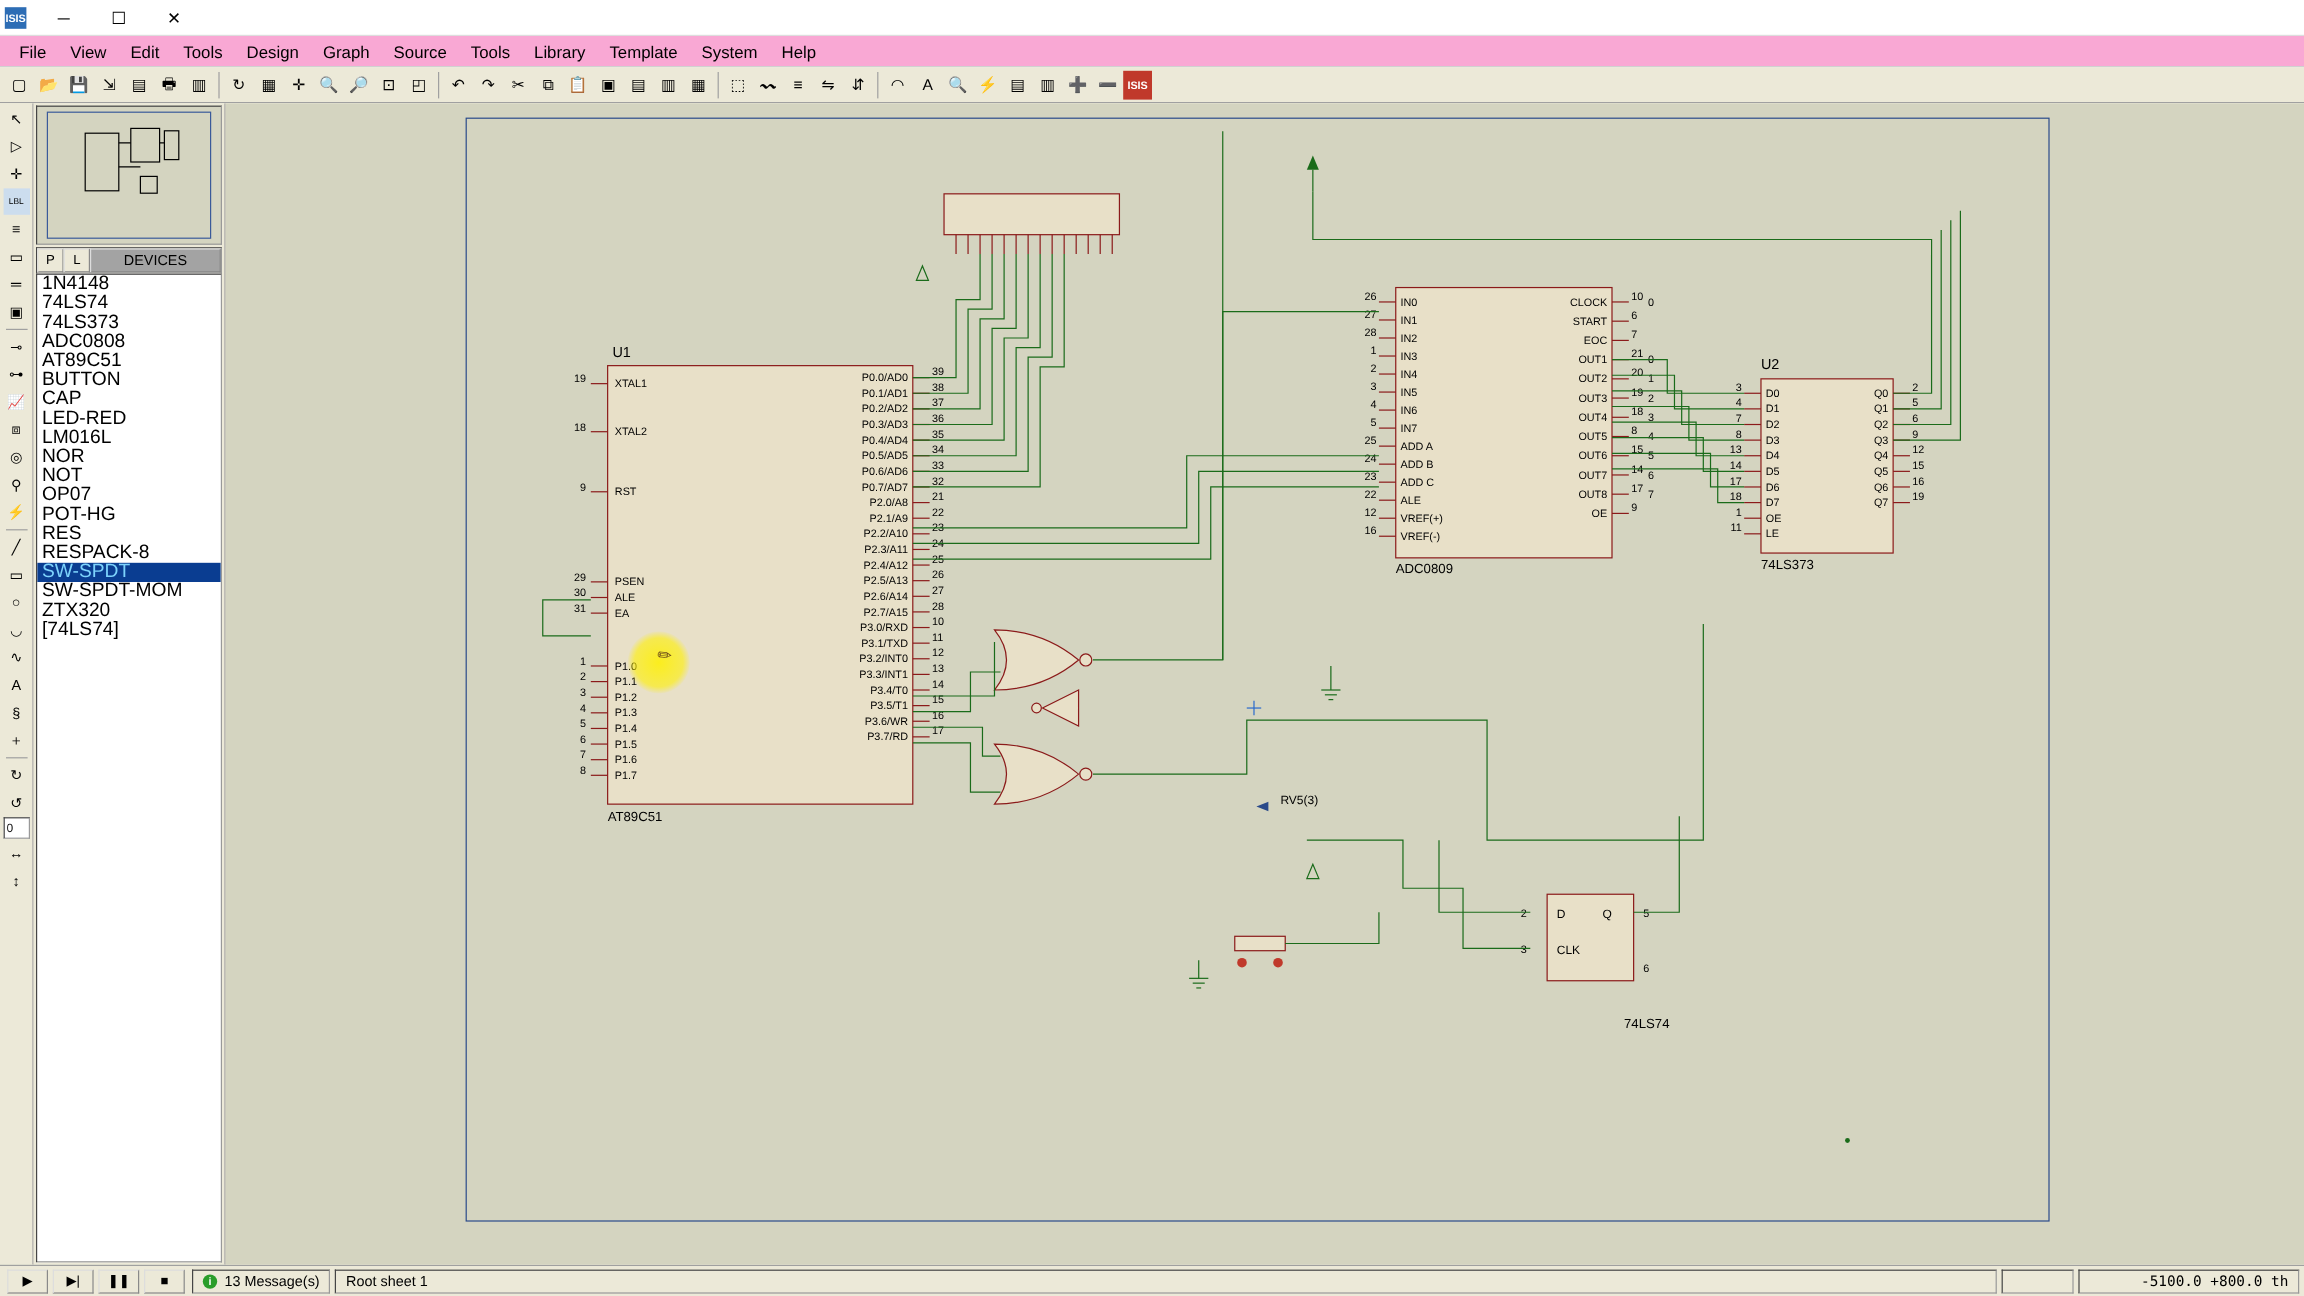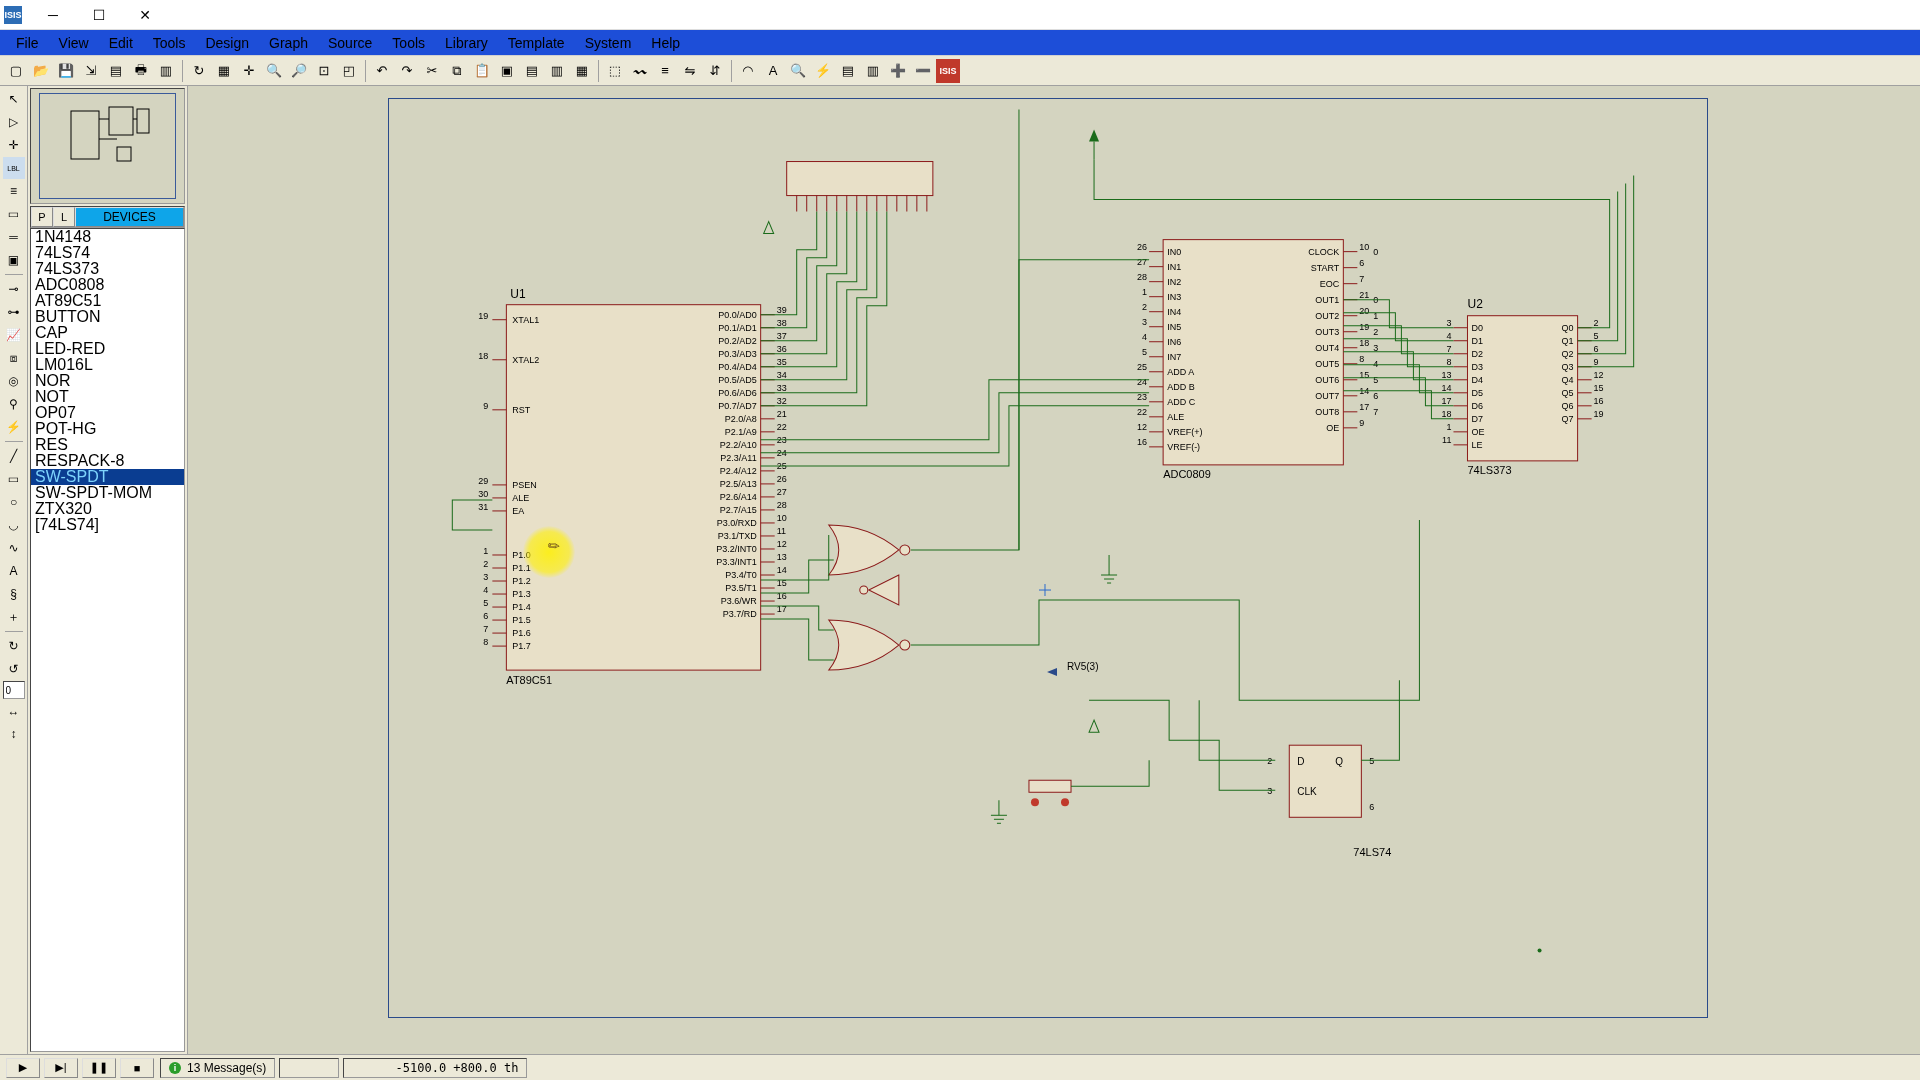--- a/index.html
+++ b/index.html
@@ -5,21 +5,21 @@
 * { margin: 0; padding: 0; box-sizing: border-box; font-family: "Segoe UI", Tahoma, sans-serif; }
 body { width: 1920px; height: 1080px; overflow: hidden; background: #fff; display: flex; flex-direction: column; }
 
 
 .titlebar { height: 30px; background: #fff; display: flex; align-items: center; padding: 0 4px; border-bottom: 1px solid #ddd; }
 .titlebar-icon { width: 18px; height: 18px; background: #2d6db5; color: #fff; font-size: 9px; font-weight: bold; display: flex; align-items: center; justify-content: center; margin-right: 8px; }
 .titlebar-text { font-size: 13px; flex: 1; }
 .win-btn { width: 46px; height: 30px; display: flex; align-items: center; justify-content: center; font-size: 14px; cursor: pointer; }
 
 
-.menubar { height: 26px; background: #1d4ed8; display: flex; align-items: center; padding: 0 6px; border-bottom: 1px solid #d0d0d0; }
+.menubar { height: 26px; background: #f9a8d4; display: flex; align-items: center; padding: 0 6px; border-bottom: 1px solid #d0d0d0; }
 .menu-item { padding: 3px 10px; font-size: 14px; cursor: pointer; }
 
 
 .toolbar { height: 30px; background: #ece9d8; border-bottom: 1px solid #a0a0a0; display: flex; align-items: center; padding: 0 4px; gap: 1px; }
 .tb-btn { width: 24px; height: 24px; display: flex; align-items: center; justify-content: center; cursor: pointer; font-size: 13px; border: 1px solid transparent; }
 .tb-sep { width: 1px; height: 22px; background: #a0a0a0; margin: 0 3px; }
 .tb-red { background: #c0392b; color: #fff; font-size: 9px; font-weight: bold; }
 
 
 .main { flex: 1; display: flex; background: #ece9d8; overflow: hidden; }
@@ -31,21 +31,21 @@
 .rot-input { width: 22px; height: 18px; font-size: 10px; border: 1px inset #999; background: #fff; padding-left: 2px; }
 
 
 .sidepanel { width: 160px; background: #ece9d8; border-right: 1px solid #a0a0a0; display: flex; flex-direction: column; }
 .preview { height: 116px; border: 1px inset #999; margin: 2px; background: #d4d4c0; position: relative; }
 .preview-box { position: absolute; left: 8px; top: 4px; right: 8px; bottom: 4px; border: 1px solid #3a5a9a; }
 .preview-mini { position: absolute; left: 22px; top: 10px; width: 100px; height: 82px; }
 
 .devheader { height: 22px; display: flex; border: 1px inset #999; margin: 0 2px; background: #ece9d8; }
 .devheader button { width: 22px; background: #ece9d8; border: 1px outset #ddd; font-size: 11px; cursor: pointer; }
-.devheader .devtitle { flex: 1; background: #0ea5e9; border: 1px outset #ddd; font-size: 12px; text-align: center; line-height: 18px; }
+.devheader .devtitle { flex: 1; background: #a3a3a3; border: 1px outset #ddd; font-size: 12px; text-align: center; line-height: 18px; }
 
 .devlist { flex: 1; border: 1px inset #999; margin: 0 2px 2px 2px; background: #fff; overflow-y: auto; font-size: 16px; }
 .dev-item { padding: 0 4px; line-height: 16px; cursor: pointer; white-space: nowrap; }
 .dev-item.sel { background: #0a3d91; color: #7dd3fc; }
 
 
 .canvas-wrap { flex: 1; background: #d4d4c0; position: relative; overflow: hidden; }
 .sheet-border { position: absolute; left: 200px; top: 12px; width: 1320px; height: 920px; border: 1px solid #2a4a8a; }
 
 svg.schem { position: absolute; left: 0; top: 0; width: 100%; height: 100%; }
@@ -624,15 +624,16 @@
   <div class="sim-controls">
     <div class="sim-btn">▶</div>
     <div class="sim-btn">▶|</div>
     <div class="sim-btn">❚❚</div>
     <div class="sim-btn">■</div>
   </div>
   <div class="status-panel status-msg">
     <span class="info-dot">i</span>
     <span>13 Message(s)</span>
   </div>
+  <div class="status-panel status-sheet">Root sheet 1</div>
   <div class="status-panel" style="width:60px"></div>
   <div class="status-panel status-coords">-5100.0   +800.0   th</div>
 </div>
 
 </body></html>

